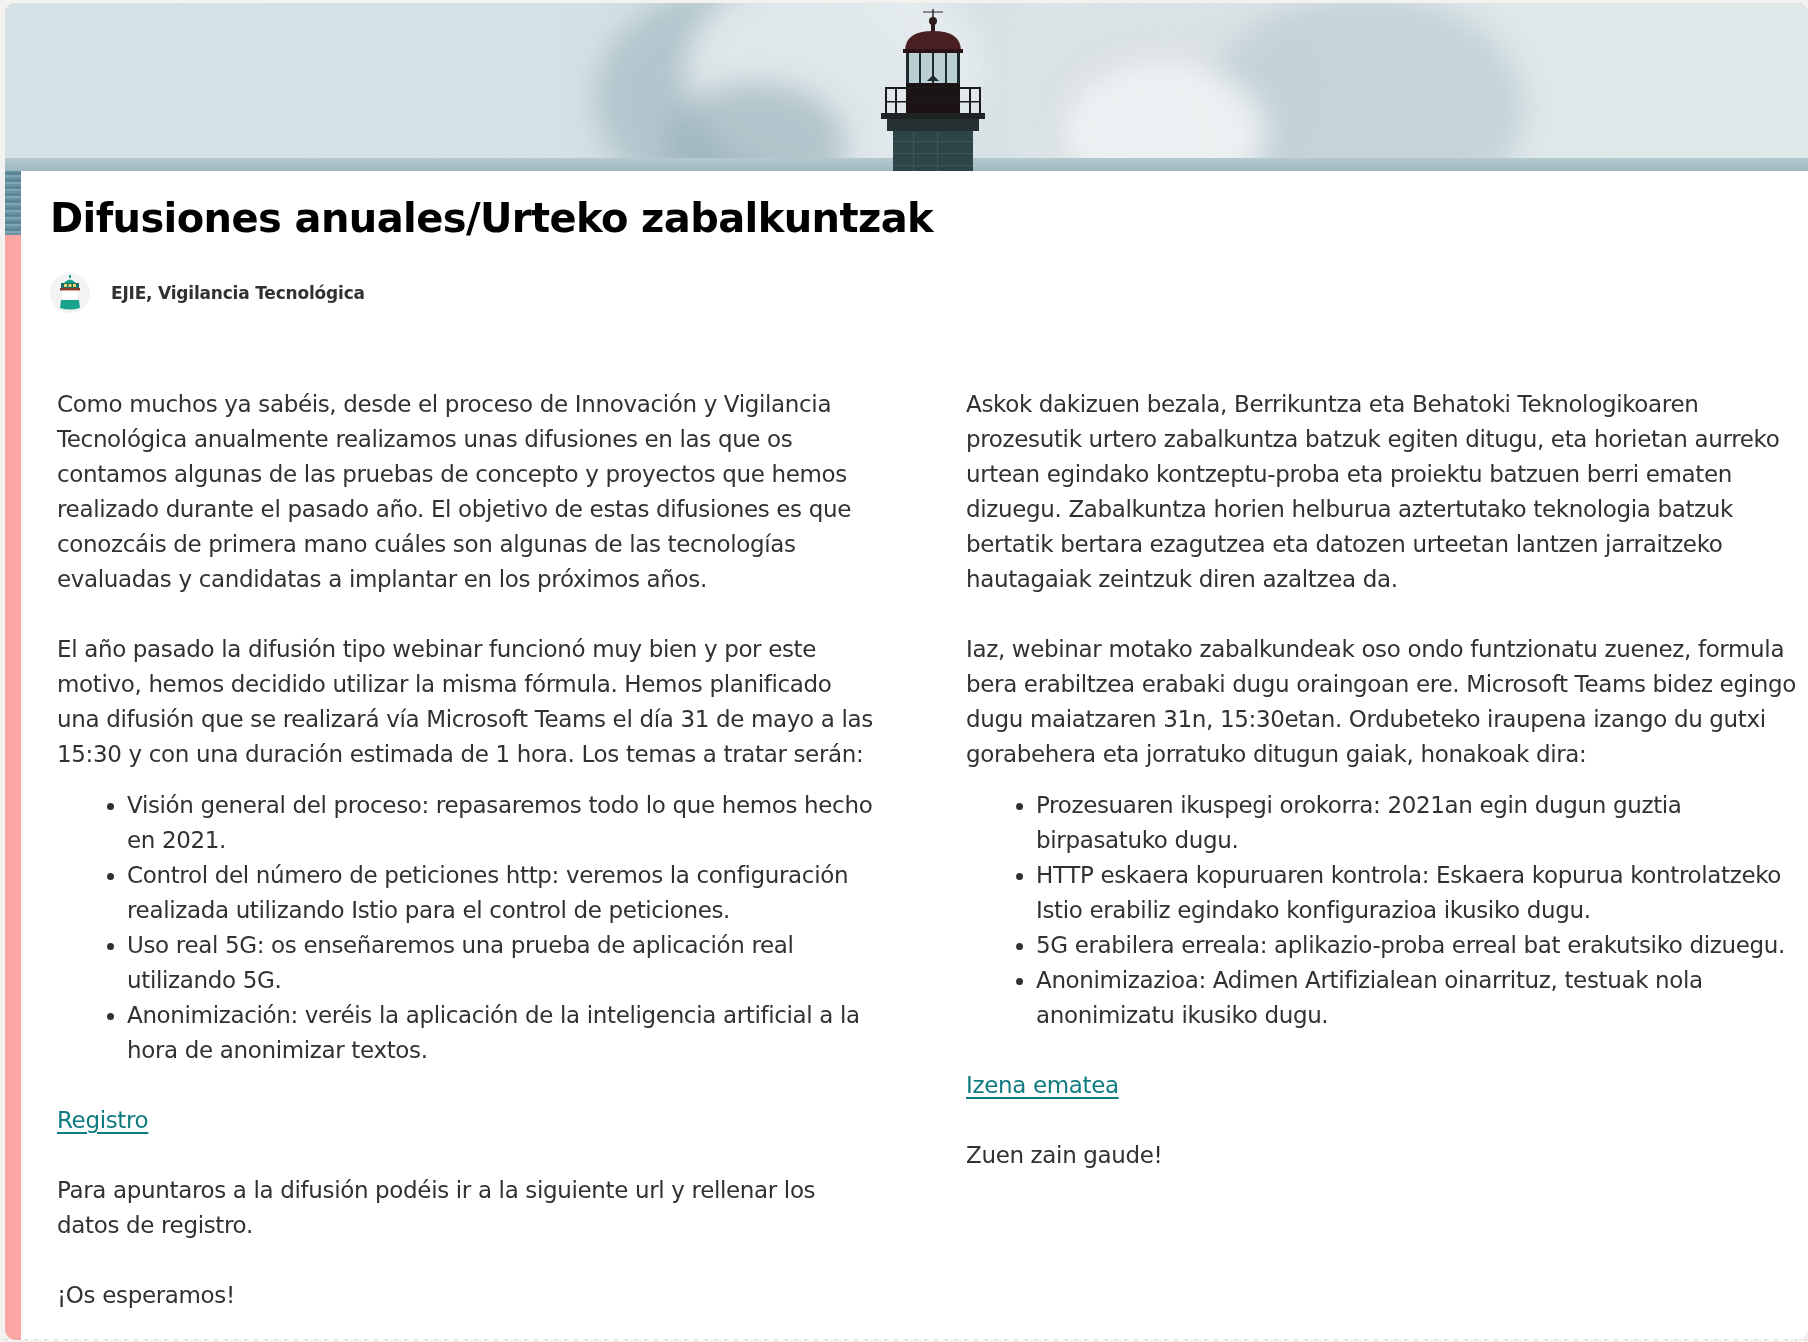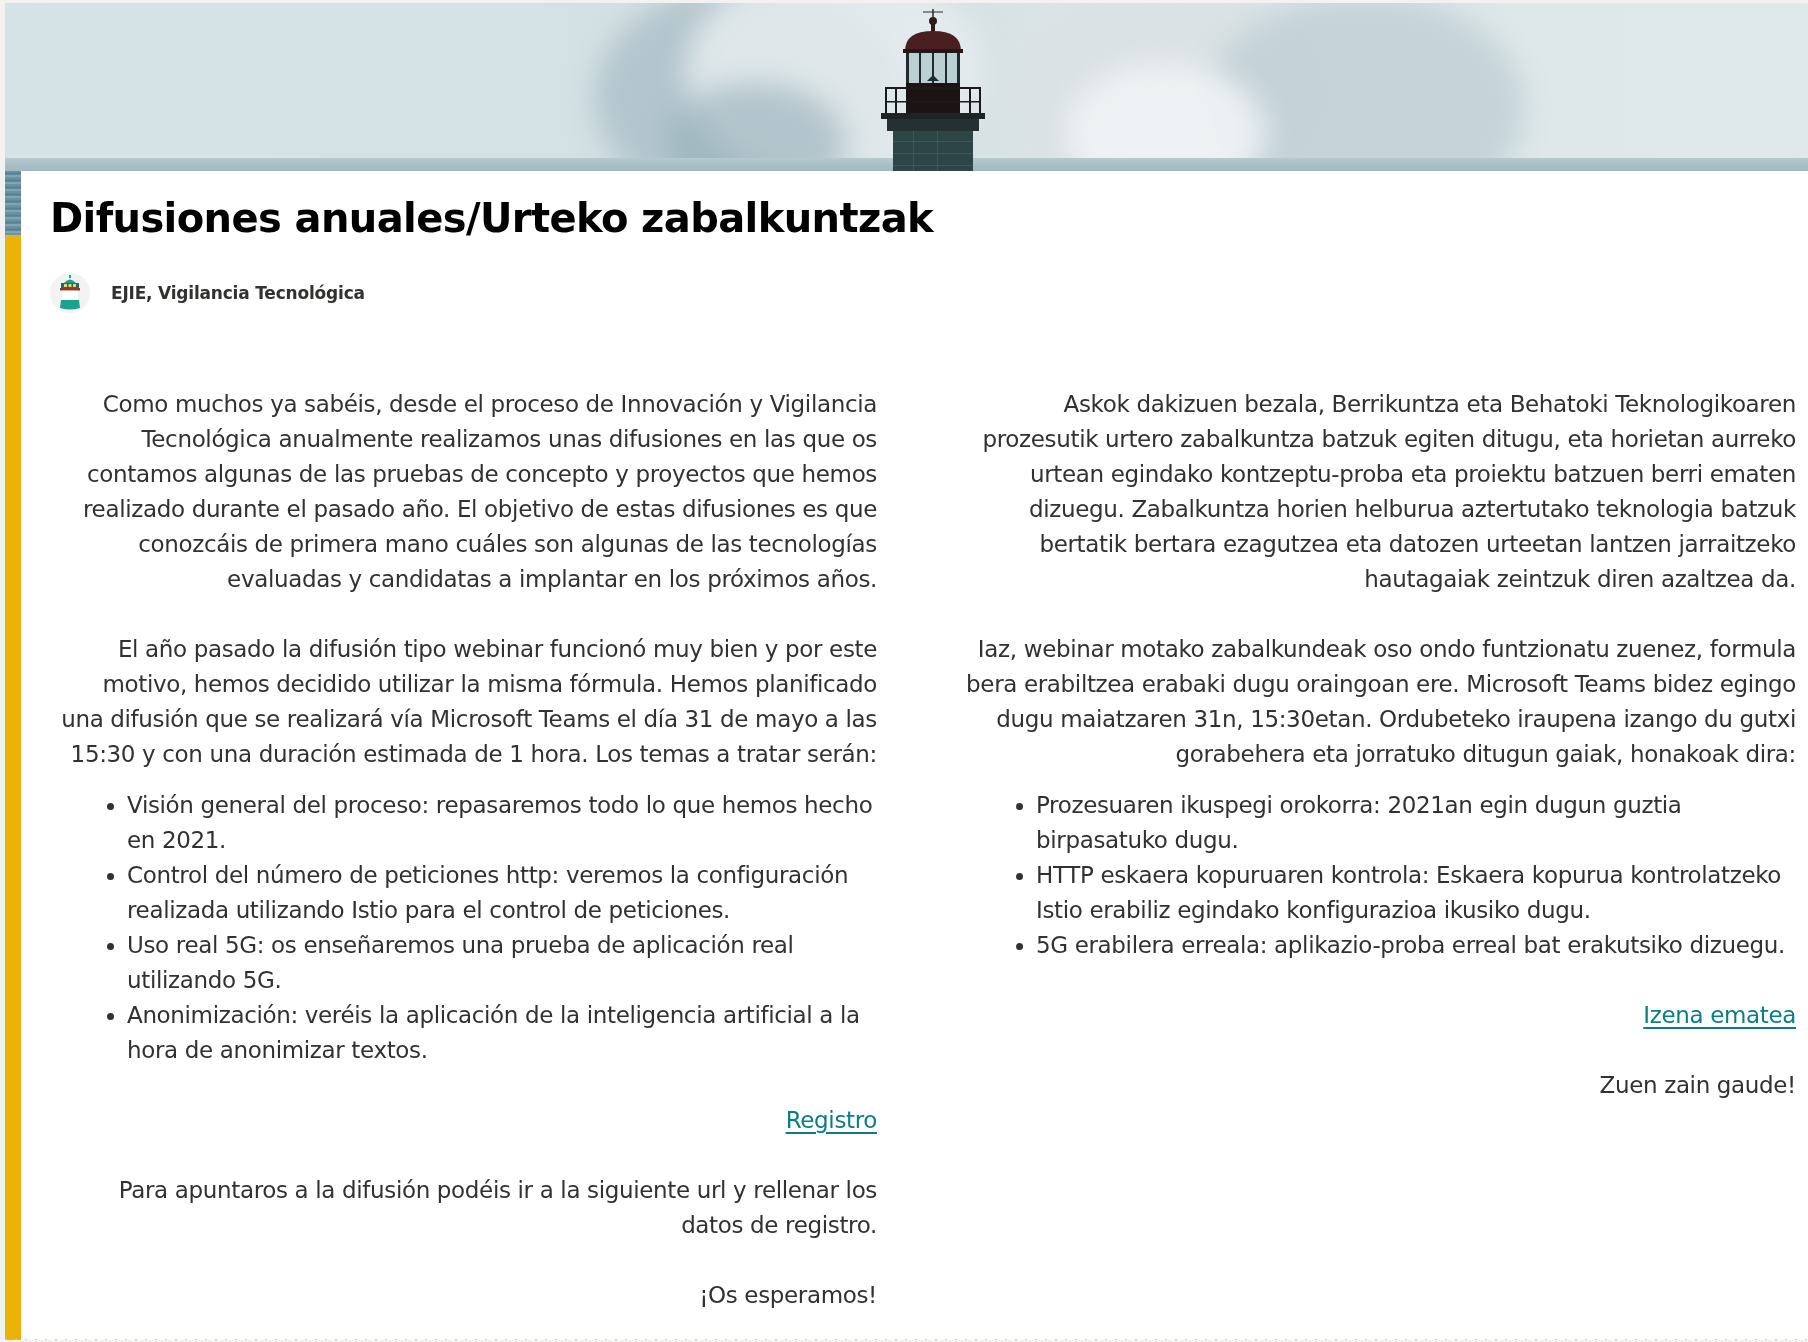--- a/index.html
+++ b/index.html
@@ -11,22 +11,23 @@
     background: #f3f2f1;
     font-family: "DejaVu Sans", "Liberation Sans", sans-serif;
     color: #323130;
   }
   .page {
     position: absolute;
     left: 5px;
     top: 3px;
     width: 1803px;
     height: 1337px;
-    background: #eab308;
+    background: #fca5a5;
     overflow: hidden;
+    border-radius: 11px;
   }
   
   .hero {
     position: absolute;
     left: 0;
     top: 0;
     width: 1803px;
     height: 168px;
     overflow: hidden;
     background: linear-gradient(90deg, #d6e3e6 0%, #d5e2e5 30%, #cfdcdf 45%, #dde6e8 60%, #e0e9ea 100%);
@@ -119,21 +120,20 @@
     width: 820px;
     font-size: 23px;
     line-height: 35px;
     color: #323130;
     letter-spacing: -0.35px;
   }
   .col.left { left: 36px; }
   .col.right { left: 945px; width: 830px; }
   .col p {
     margin: 0 0 35px 0;
-    text-align: right;
   }
   .col ul {
     margin: 16px 0 35px 0;
     padding: 0 0 0 70px;
     list-style: none;
   }
   .col ul li {
     position: relative;
     margin: 0;
   }
@@ -254,20 +254,21 @@
       <p>¡Os esperamos!</p>
     </div>
 
     <div class="col right">
       <p>Askok dakizuen bezala, Berrikuntza eta Behatoki Teknologikoaren prozesutik urtero zabalkuntza batzuk egiten ditugu, eta horietan aurreko urtean egindako kontzeptu-proba eta proiektu batzuen berri ematen dizuegu. Zabalkuntza horien helburua aztertutako teknologia batzuk bertatik bertara ezagutzea eta datozen urteetan lantzen jarraitzeko hautagaiak zeintzuk diren azaltzea da.</p>
       <p class="tight">Iaz, webinar motako zabalkundeak oso ondo funtzionatu zuenez, formula bera erabiltzea erabaki dugu oraingoan ere. Microsoft Teams bidez egingo dugu maiatzaren 31n, 15:30etan. Ordubeteko iraupena izango du gutxi gorabehera eta jorratuko ditugun gaiak, honakoak dira:</p>
       <ul>
         <li>Prozesuaren ikuspegi orokorra: 2021an egin dugun guztia birpasatuko dugu.</li>
         <li>HTTP eskaera kopuruaren kontrola: Eskaera kopurua kontrolatzeko Istio erabiliz egindako konfigurazioa ikusiko dugu.</li>
         <li>5G erabilera erreala: aplikazio-proba erreal bat erakutsiko dizuegu.</li>
+        <li>Anonimizazioa: Adimen Artifizialean oinarrituz, testuak nola anonimizatu ikusiko dugu.</li>
       </ul>
       <p><a>Izena ematea</a></p>
       <p>Zuen zain gaude!</p>
     </div>
 
   </div>
 </div>
 
 <div class="bottom-dots"></div>
 

